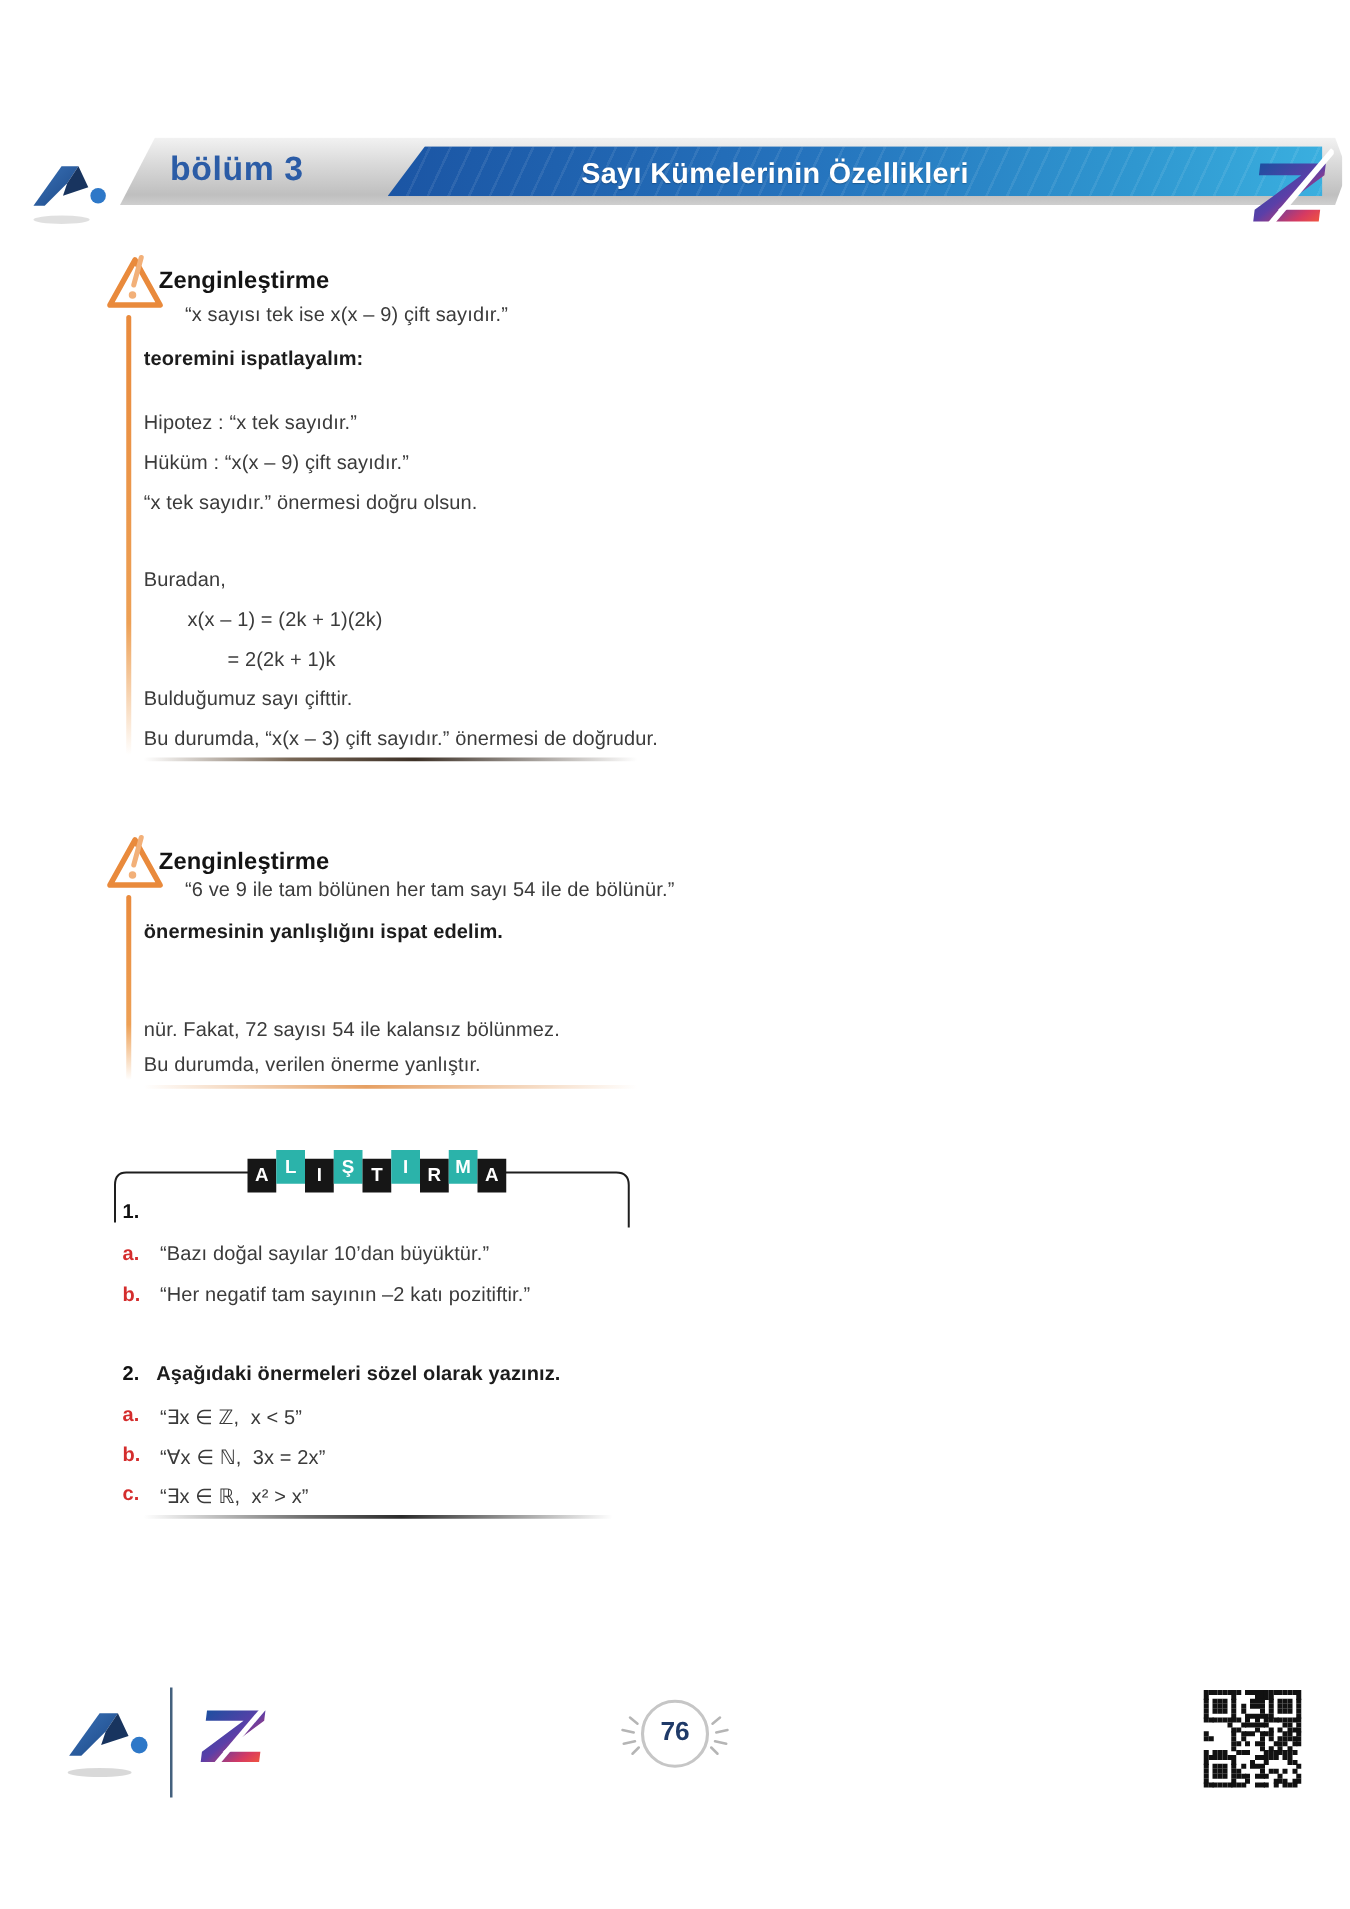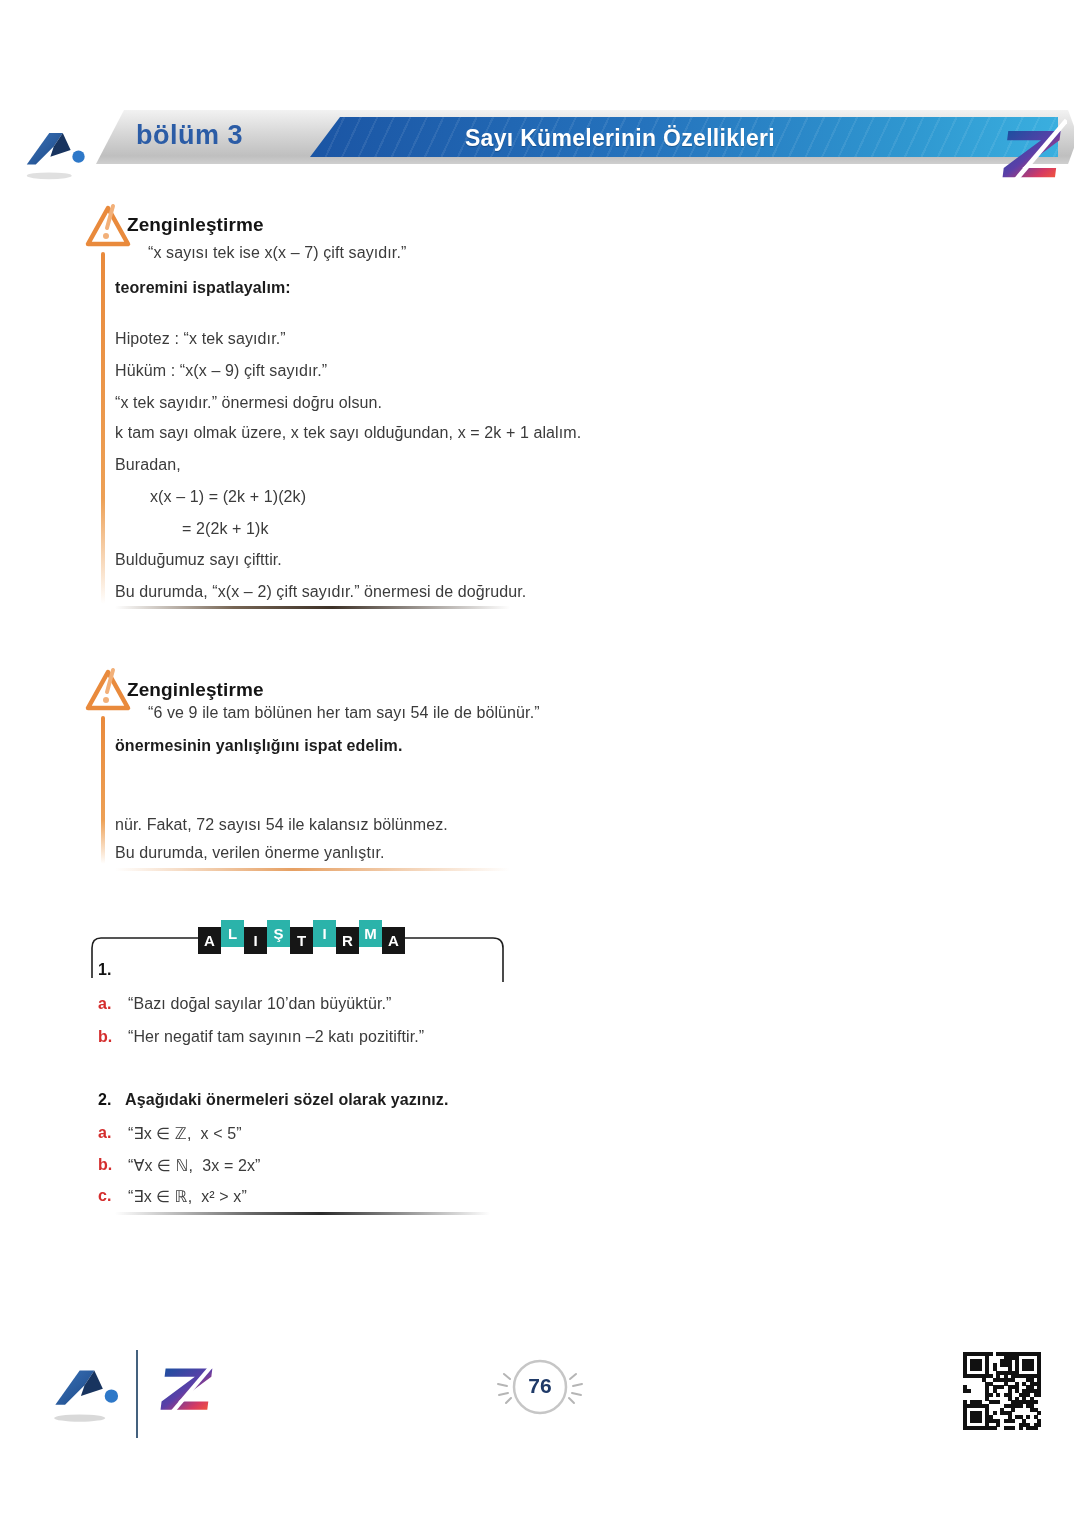--- a/index.html
+++ b/index.html
@@ -93,31 +93,30 @@
   </svg>
 
   <svg class="icon-tri" style="left:82px;top:200px" viewBox="0 0 52 56">
     <path d="M26 8 L46 44 L6 44 Z" fill="none" stroke="#e98a3c" stroke-width="4.5" stroke-linejoin="round"></path>
     <path d="M31 6 L25 28" stroke="#f2b079" stroke-width="4" stroke-linecap="round"></path>
     <circle cx="24" cy="36" r="3" fill="#f2b079"></circle>
   </svg>
   <div class="rail" style="left:101px;top:252px;height:352px;"></div>
 
   <div class="t heading" style="left:127px;top:214px">Zenginleştirme</div>
-  <div class="t" style="left:148px;top:244px">“x sayısı tek ise x(x – 7) çift sayıdır.”</div>
+  <div class="t" style="left:148px;top:244px">“x sayısı tek ise x(x – 9) çift sayıdır.”</div>
   <div class="t bold" style="left:115px;top:279px">teoremini ispatlayalım:</div>
   <div class="t" style="left:115px;top:330px">Hipotez : “x tek sayıdır.”</div>
   <div class="t" style="left:115px;top:362px">Hüküm : “x(x – 9) çift sayıdır.”</div>
   <div class="t" style="left:115px;top:394px">“x tek sayıdır.” önermesi doğru olsun.</div>
-  <div class="t" style="left:115px;top:424px">k tam sayı olmak üzere, x tek sayı olduğundan, x = 2k + 1 alalım.</div>
   <div class="t" style="left:115px;top:456px">Buradan,</div>
   <div class="t" style="left:150px;top:488px">x(x – 1) = (2k + 1)(2k)</div>
   <div class="t" style="left:182px;top:520px">= 2(2k + 1)k</div>
   <div class="t" style="left:115px;top:551px">Bulduğumuz sayı çifttir.</div>
-  <div class="t" style="left:115px;top:583px">Bu durumda, “x(x – 2) çift sayıdır.” önermesi de doğrudur.</div>
+  <div class="t" style="left:115px;top:583px">Bu durumda, “x(x – 3) çift sayıdır.” önermesi de doğrudur.</div>
   <div class="divider div-brown" style="left:115px;top:606px;width:395px;"></div>
 
   <svg class="icon-tri" style="left:82px;top:664px" viewBox="0 0 52 56">
     <path d="M26 8 L46 44 L6 44 Z" fill="none" stroke="#e98a3c" stroke-width="4.5" stroke-linejoin="round"></path>
     <path d="M31 6 L25 28" stroke="#f2b079" stroke-width="4" stroke-linecap="round"></path>
     <circle cx="24" cy="36" r="3" fill="#f2b079"></circle>
   </svg>
   <div class="rail" style="left:101px;top:716px;height:148px;"></div>
 
   <div class="t heading" style="left:127px;top:679px">Zenginleştirme</div>

